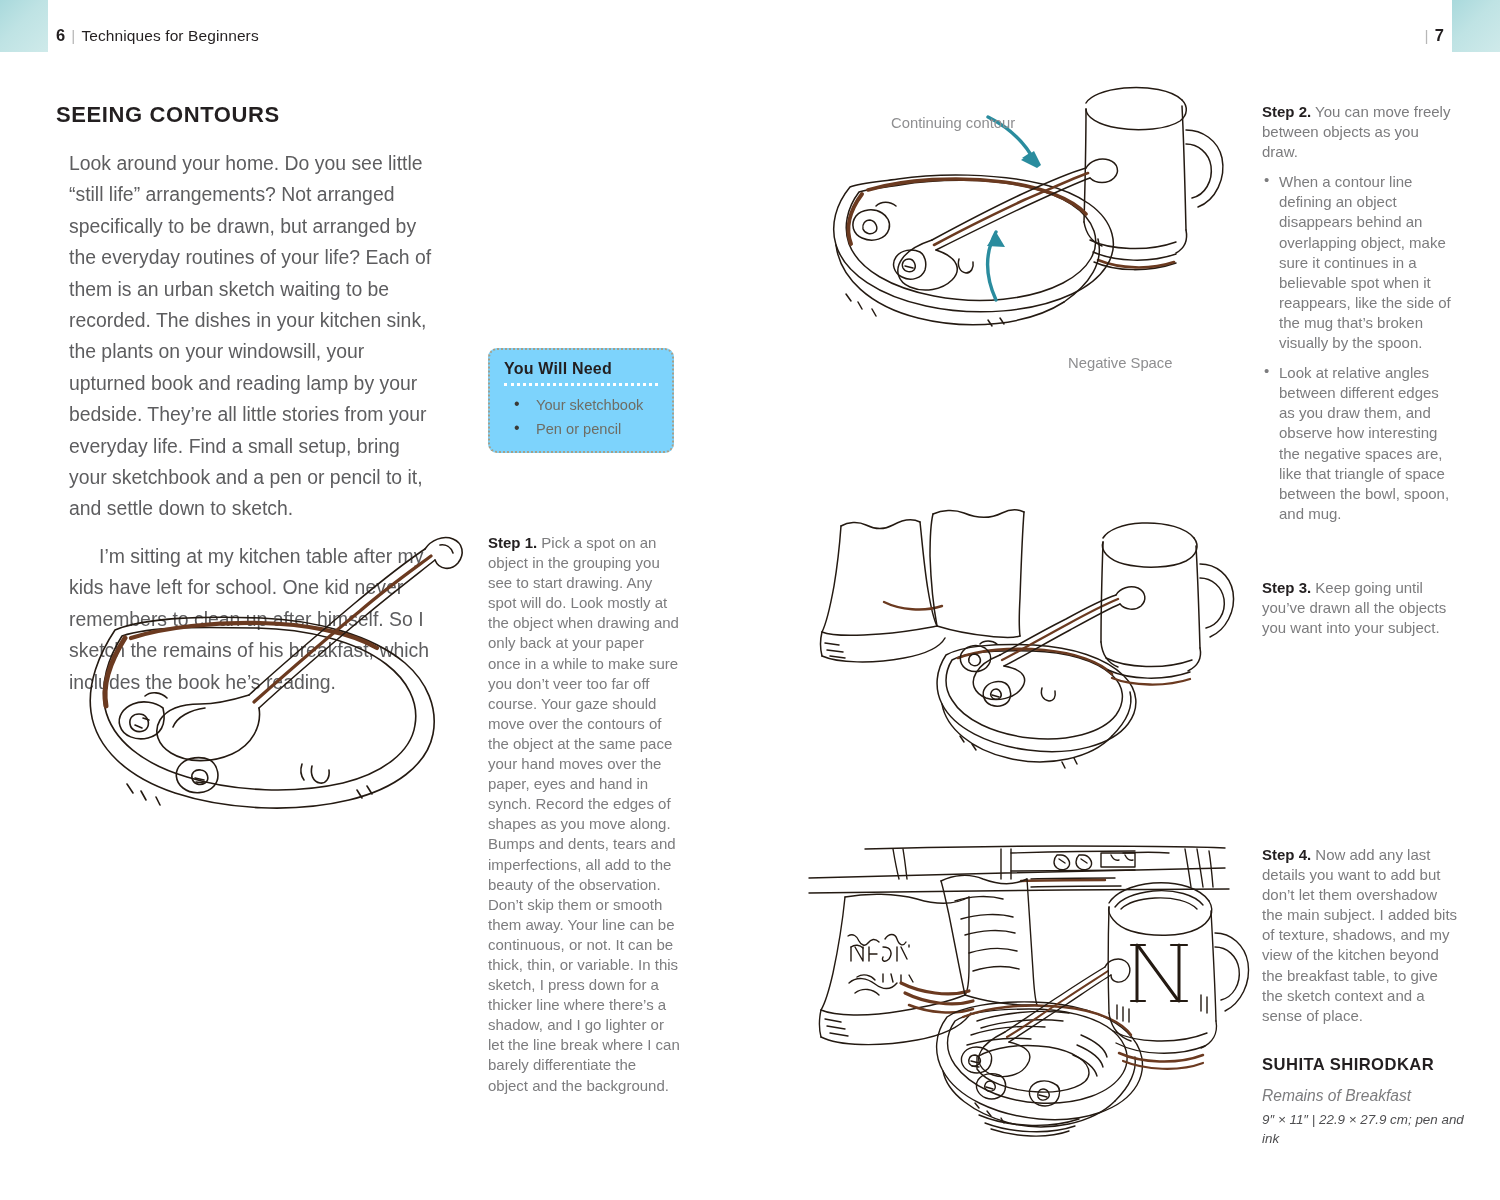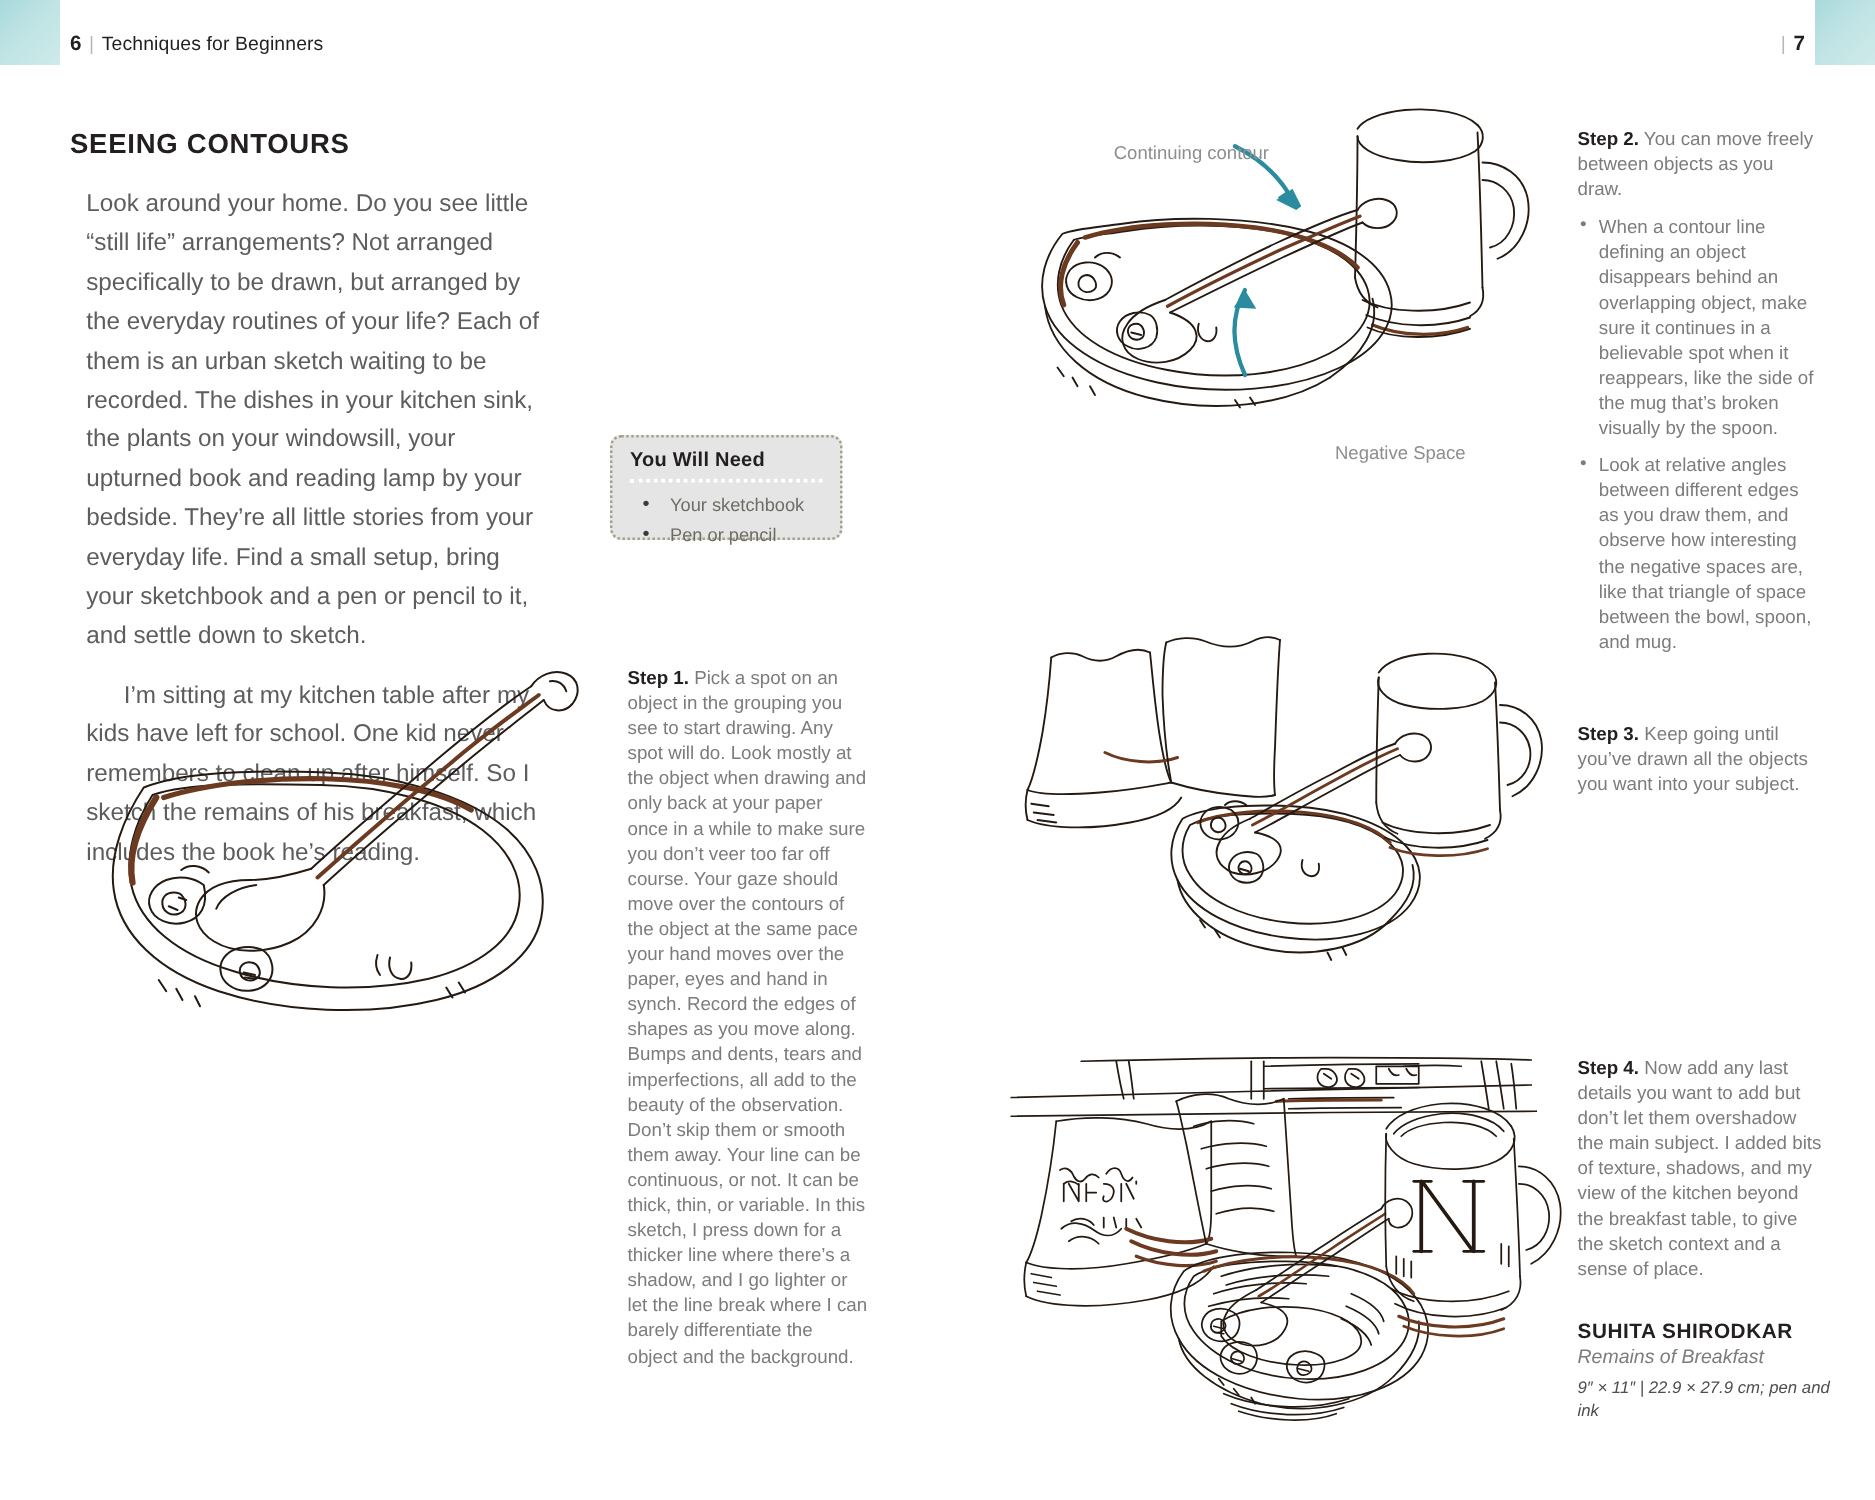--- a/index.html
+++ b/index.html
@@ -74,22 +74,22 @@
   }
   .body-col p { margin: 16px; }
   .body-col p.indent { text-indent: 30px; }
 
   
   .ywn-box {
     position: absolute;
     left: 488px;
     top: 348px;
     width: 186px;
-    height: 84px;
-    background: #e5e5e5;
+    height: 105px;
+    background: #7dd3fc;
     border: 2px dotted #a6a089;
     border-radius: 9px;
     padding: 10px 14px 12px 14px;
     box-sizing: border-box;
   }
   .ywn-title {
     font-size: 16px;
     font-weight: bold;
     color: #231f20;
     letter-spacing: .2px;
@@ -145,38 +145,38 @@
   }
   .step-bullets li::before {
     content: "•";
     position: absolute;
     left: 2px;
     top: -2px;
     color: #7c7c7e;
     font-size: 15px;
   }
 
-  #step1 { left: 488px; top: 533px; width: 192px; margin-left: 14px; }
+  #step1 { left: 488px; top: 533px; width: 192px; }
   #step2 { left: 1262px; top: 102px; width: 190px; }
   #step3 { left: 1262px; top: 578px; width: 190px; }
   #step4 { left: 1262px; top: 845px; width: 196px; }
 
   
   .credit {
     position: absolute;
     left: 1262px;
     top: 1055px;
     width: 210px;
   }
   .credit .artist {
     font-size: 16.6px;
     font-weight: bold;
     letter-spacing: .45px;
     color: #231f20;
-    margin-bottom: 2px;
+    margin-bottom: 12px;
   }
   .credit .artwork {
     font-size: 15.6px;
     font-style: italic;
     color: #7c7c7e;
     margin-bottom: 5px;
   }
   .credit .dims {
     font-size: 13.4px;
     font-style: italic;

